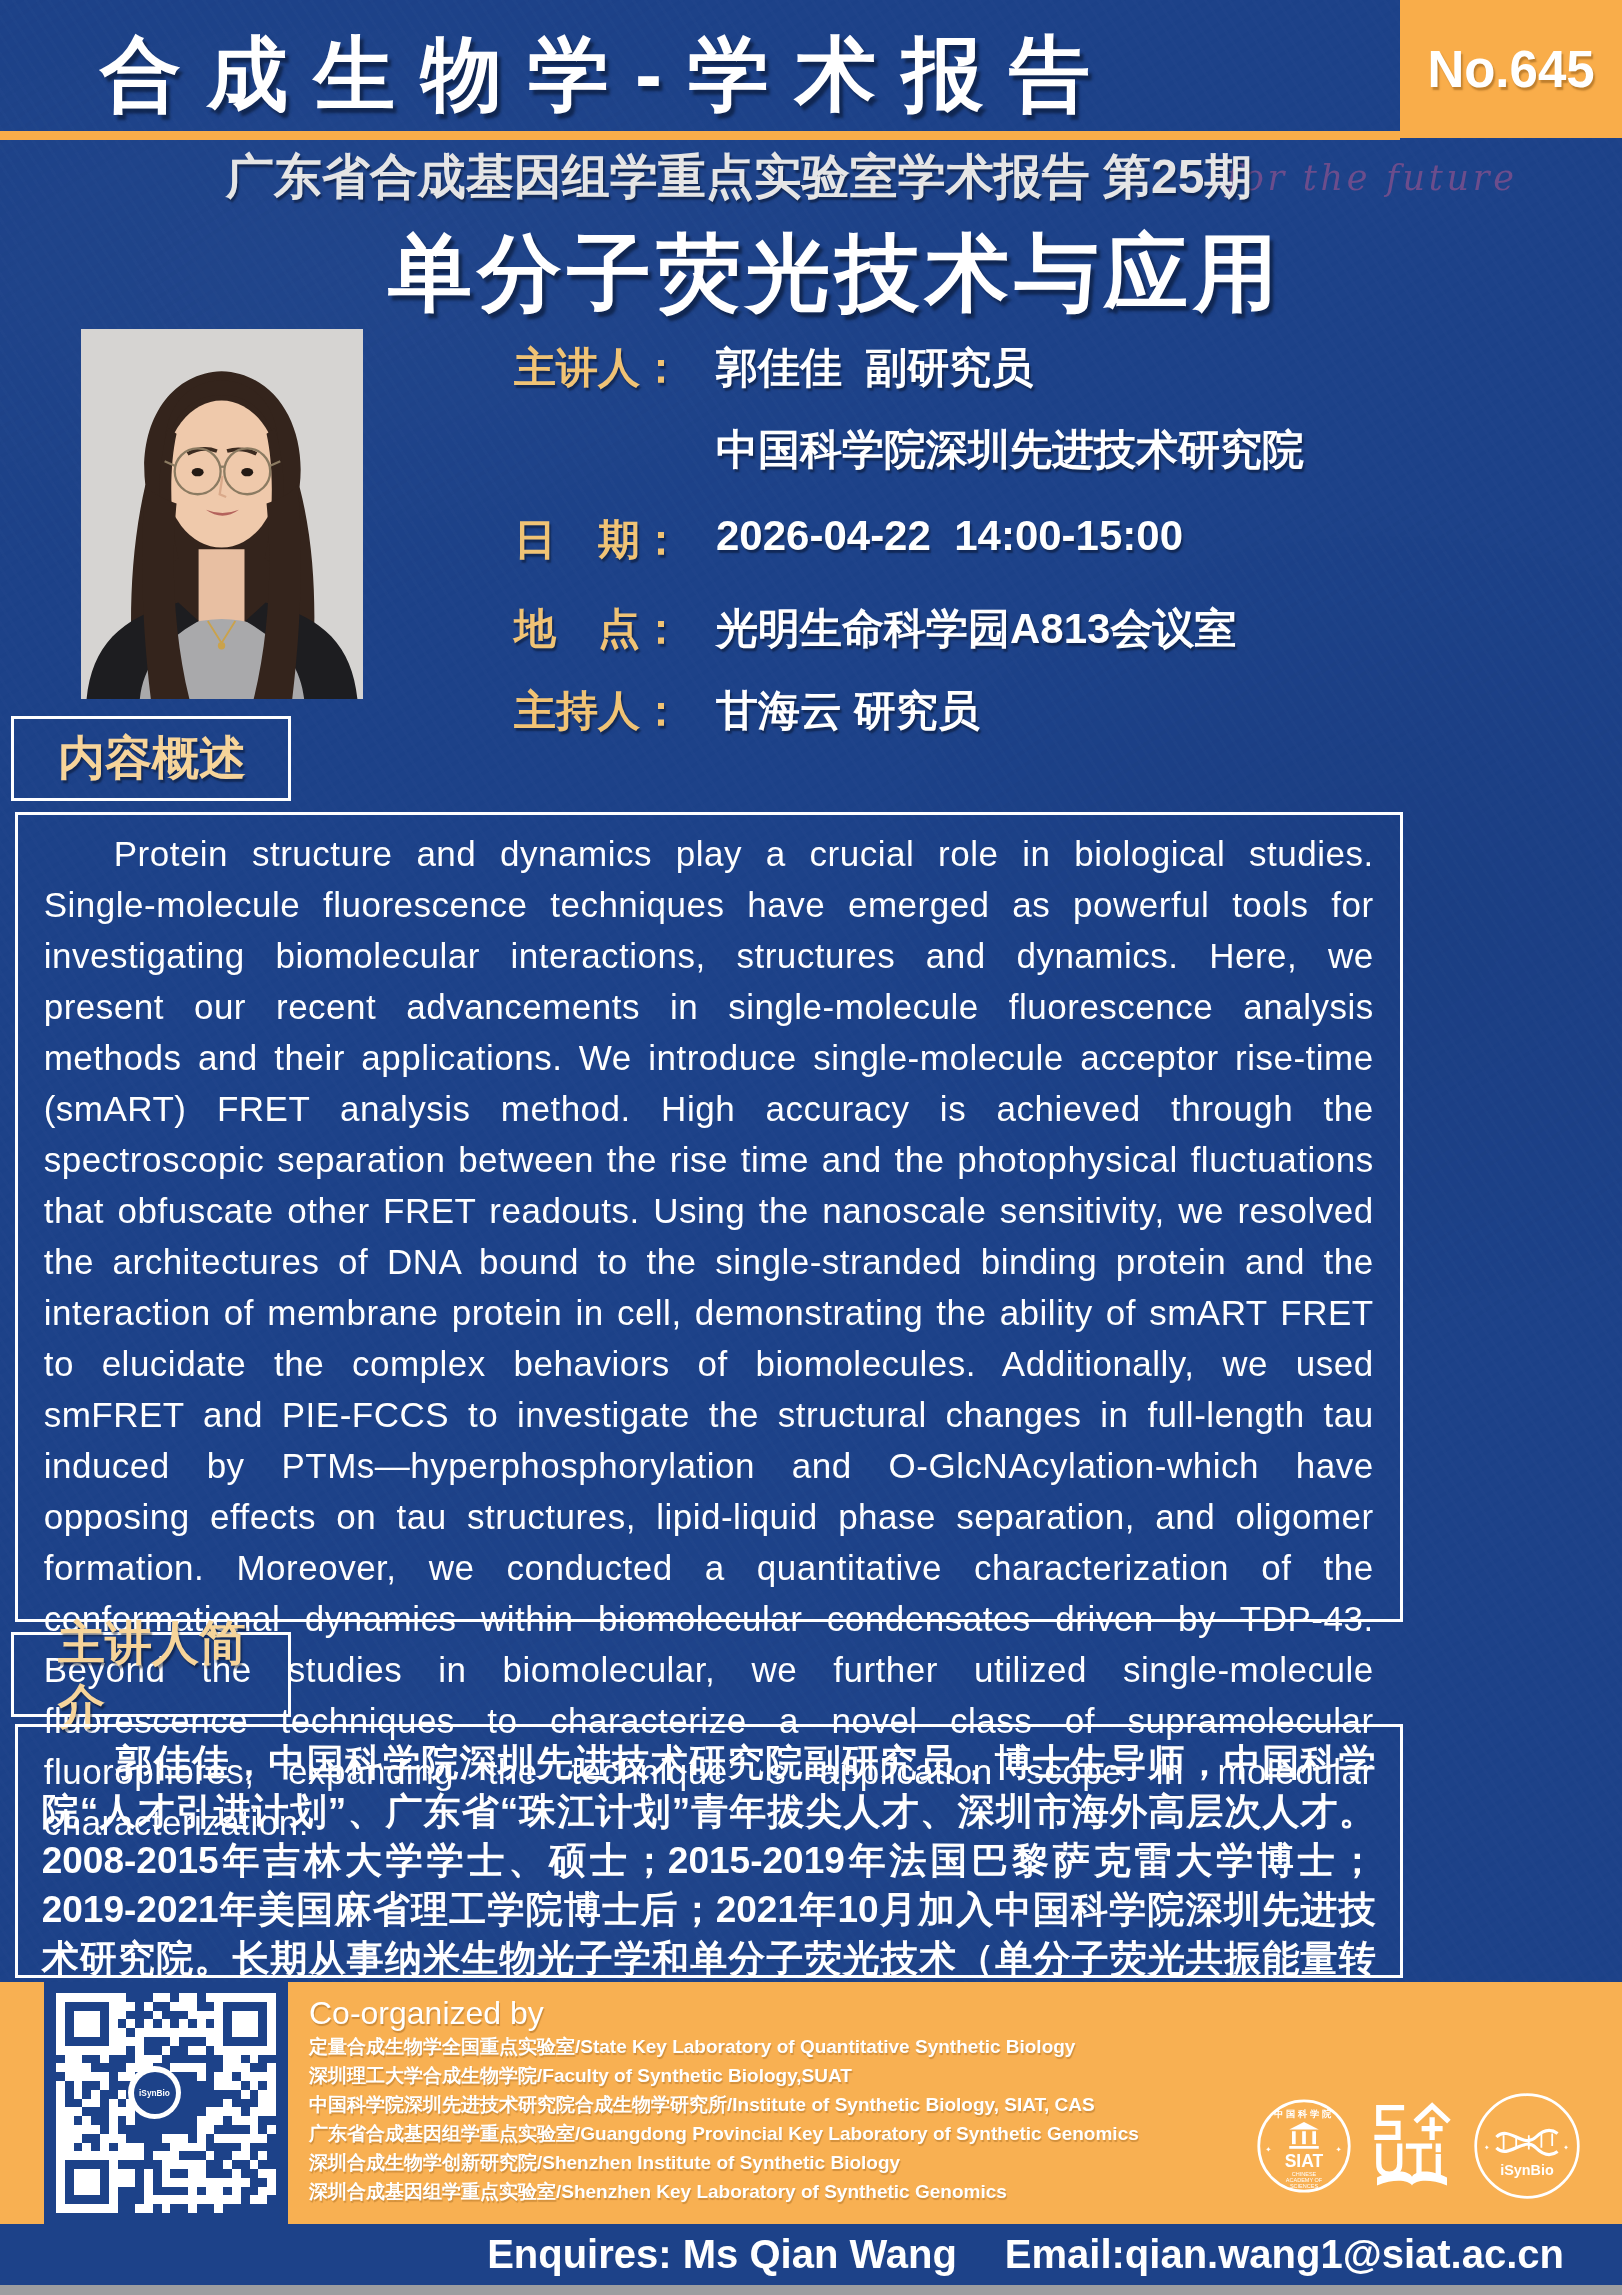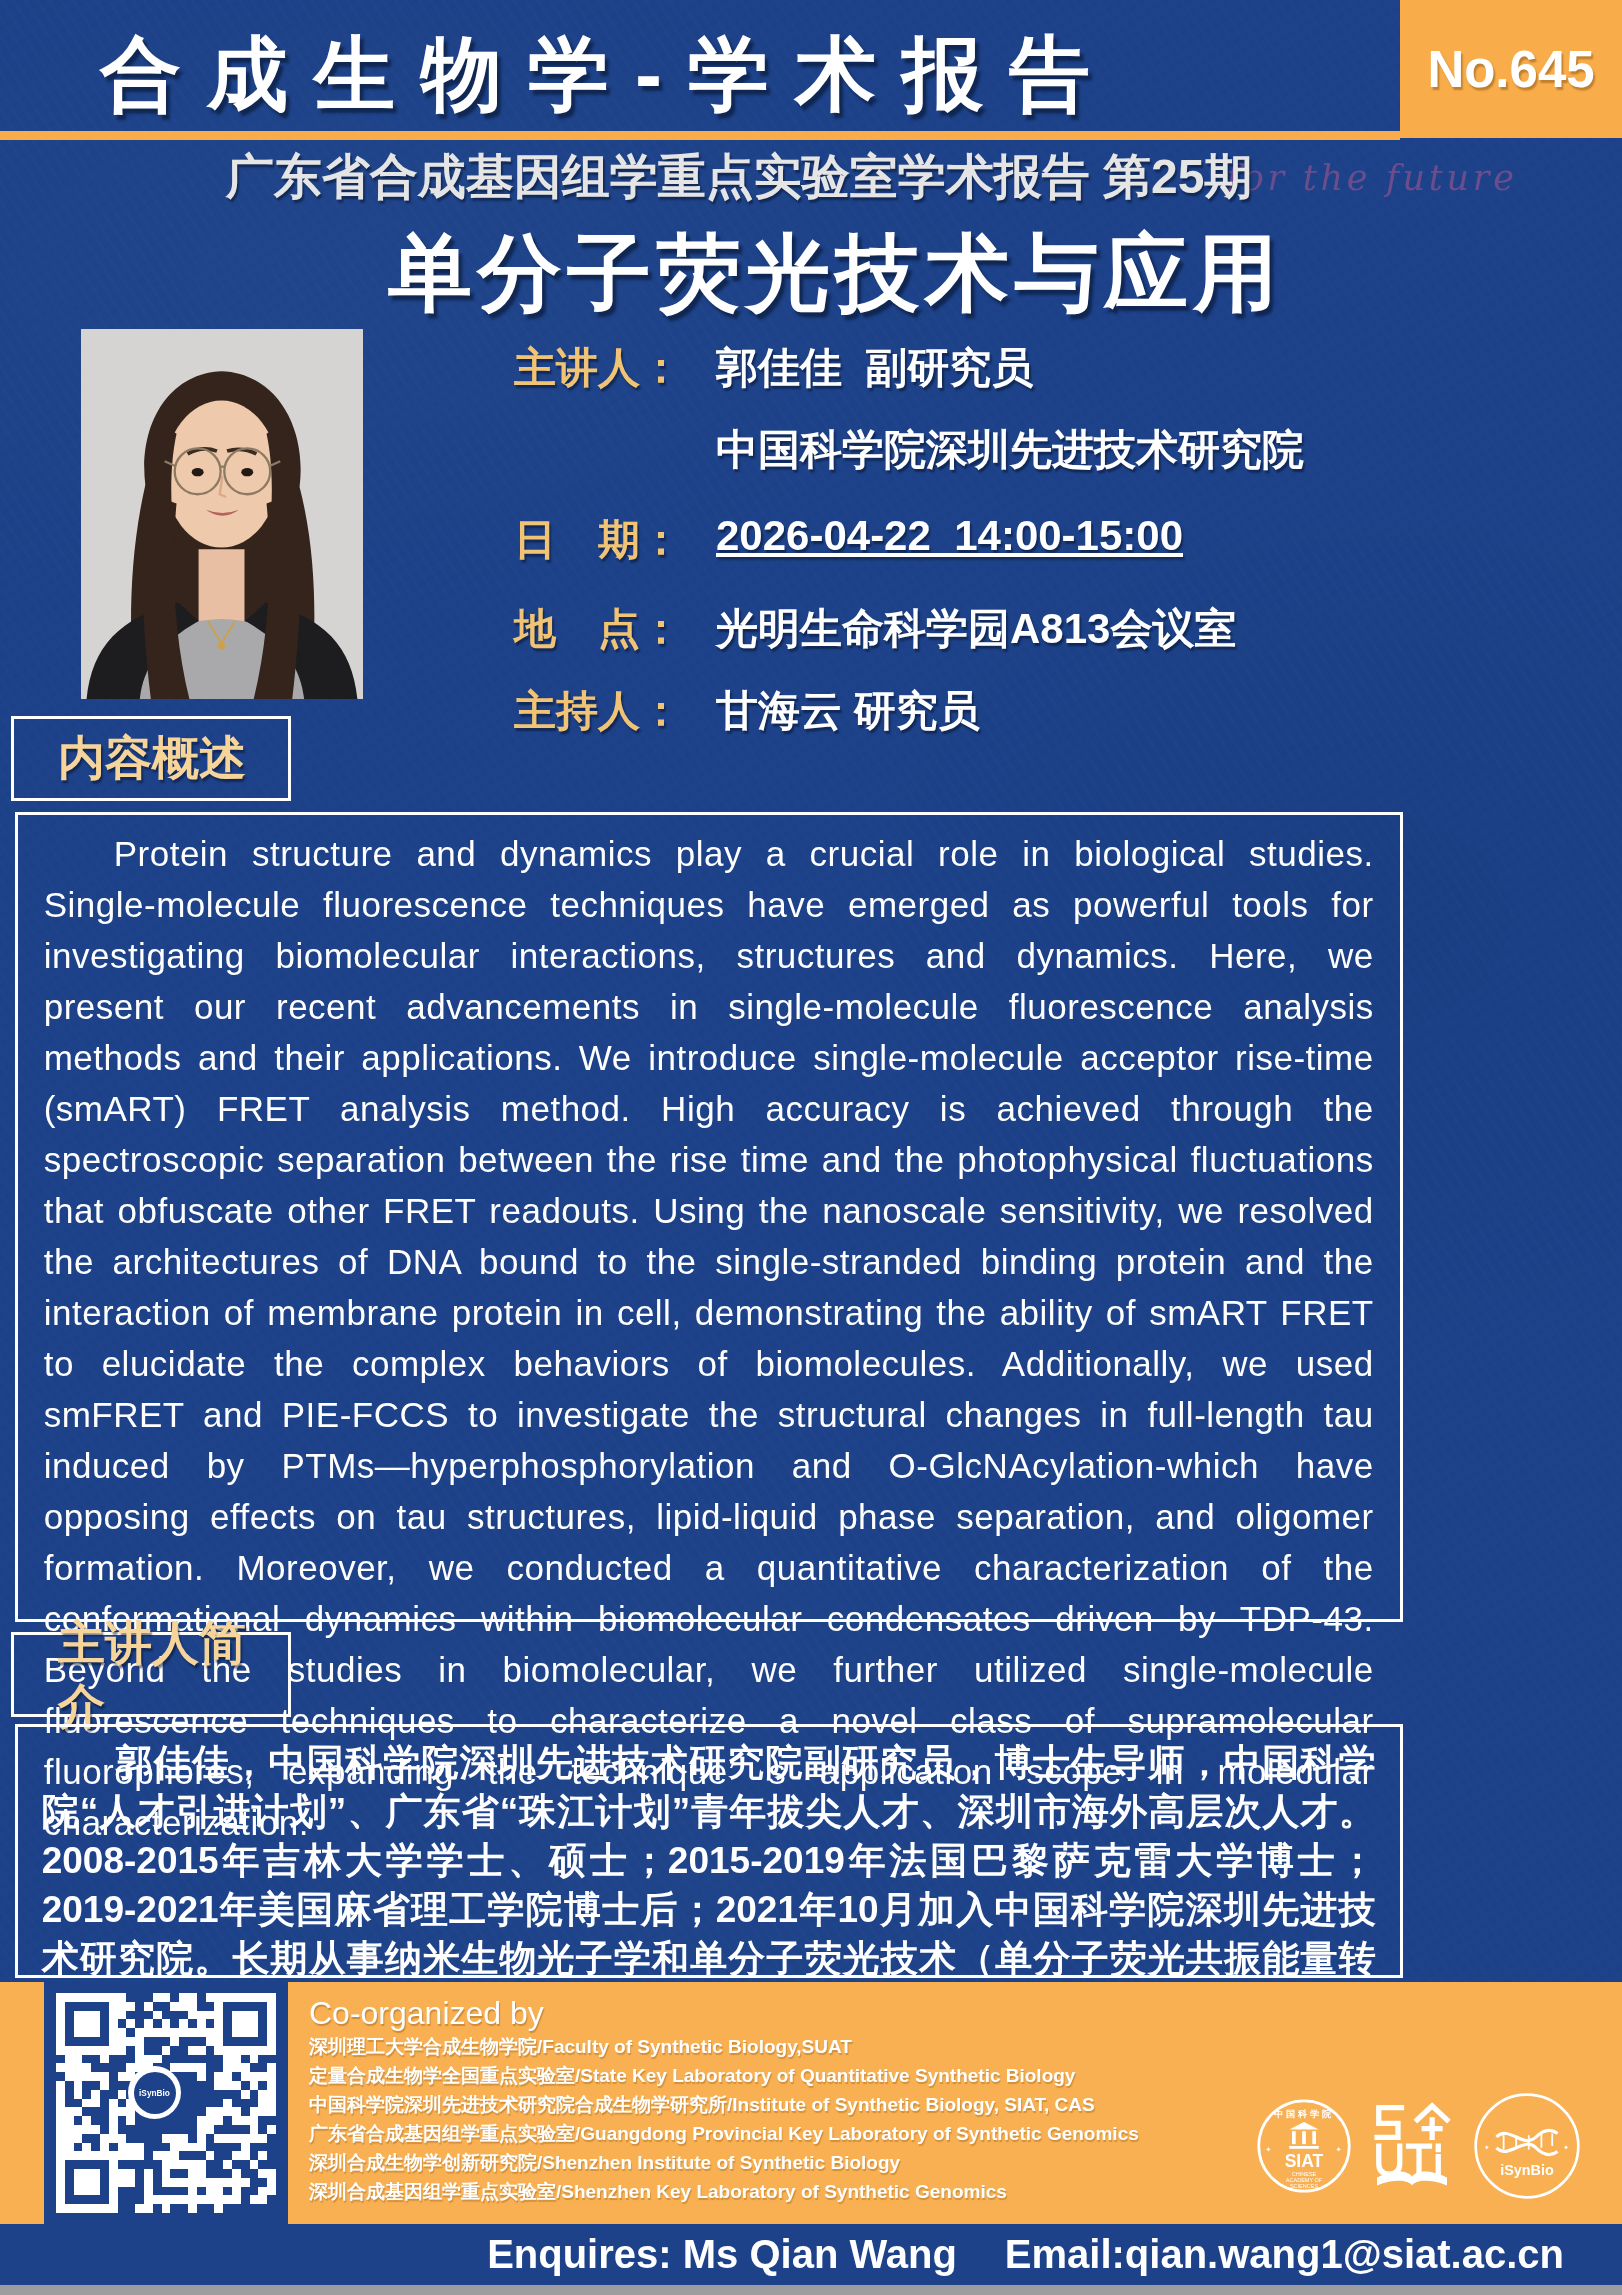--- a/index.html
+++ b/index.html
@@ -161,21 +161,21 @@
       <path d="M70,170 C64,240 66,320 76,403 L118,403 C100,330 98,250 104,190 C92,186 78,180 70,170 Z" fill="#34241c"></path>
       <path d="M236,170 C242,240 240,320 230,403 L188,403 C206,330 208,250 202,190 C214,186 228,180 236,170 Z" fill="#34241c"></path>
     </svg>
   </div>
 
   <div class="abs info-label pre" style="top:340px;">主讲人：</div>
   <div class="abs info-value pre" style="top:340px;">郭佳佳  副研究员</div>
   <div class="abs info-value pre" style="top:422px;">中国科学院深圳先进技术研究院</div>
 
   <div class="abs info-label pre" style="top:512px;">日　期：</div>
-  <div class="abs info-value pre" style="top:512px;text-decoration:underline;">2026-04-22  14:00-15:00</div>
+  <div class="abs info-value pre" style="top:512px;">2026-04-22  14:00-15:00</div>
 
   <div class="abs info-label pre" style="top:601px;">地　点：</div>
   <div class="abs info-value pre" style="top:601px;">光明生命科学园A813会议室</div>
 
   <div class="abs info-label pre" style="top:683px;">主持人：</div>
   <div class="abs info-value pre" style="top:683px;">甘海云 研究员</div>
 
   <div class="abs section-box" style="top:716px;">
     <span>内容概述</span>
   </div>
@@ -820,22 +820,22 @@
         <div class="qm"></div>
         <div class="qm"></div>
       </div>
     <div class="qr-logo">
       <div class="qr-logo-inner">iSynBio</div>
     </div>
   </div>
 
   <div class="abs organizers">
     <div class="co-label">Co-organized by</div>
+    <div class="org-line">定量合成生物学全国重点实验室/State Key Laboratory of Quantitative Synthetic Biology</div>
     <div class="org-line">深圳理工大学合成生物学院/Faculty of Synthetic Biology,SUAT</div>
-    <div class="org-line">定量合成生物学全国重点实验室/State Key Laboratory of Quantitative Synthetic Biology</div>
     <div class="org-line">中国科学院深圳先进技术研究院合成生物学研究所/Institute of Synthetic Biology, SIAT, CAS</div>
     <div class="org-line">广东省合成基因组学重点实验室/Guangdong Provincial Key Laboratory of Synthetic Genomics</div>
     <div class="org-line">深圳合成生物学创新研究院/Shenzhen Institute of Synthetic Biology</div>
     <div class="org-line">深圳合成基因组学重点实验室/Shenzhen Key Laboratory of Synthetic Genomics</div>
   </div>
 
   <div class="abs logo-row">
 
     <svg width="96" height="96" viewBox="0 0 104 104">
       <circle cx="52" cy="52" r="49" fill="none" stroke="#fff" stroke-width="3"></circle>

